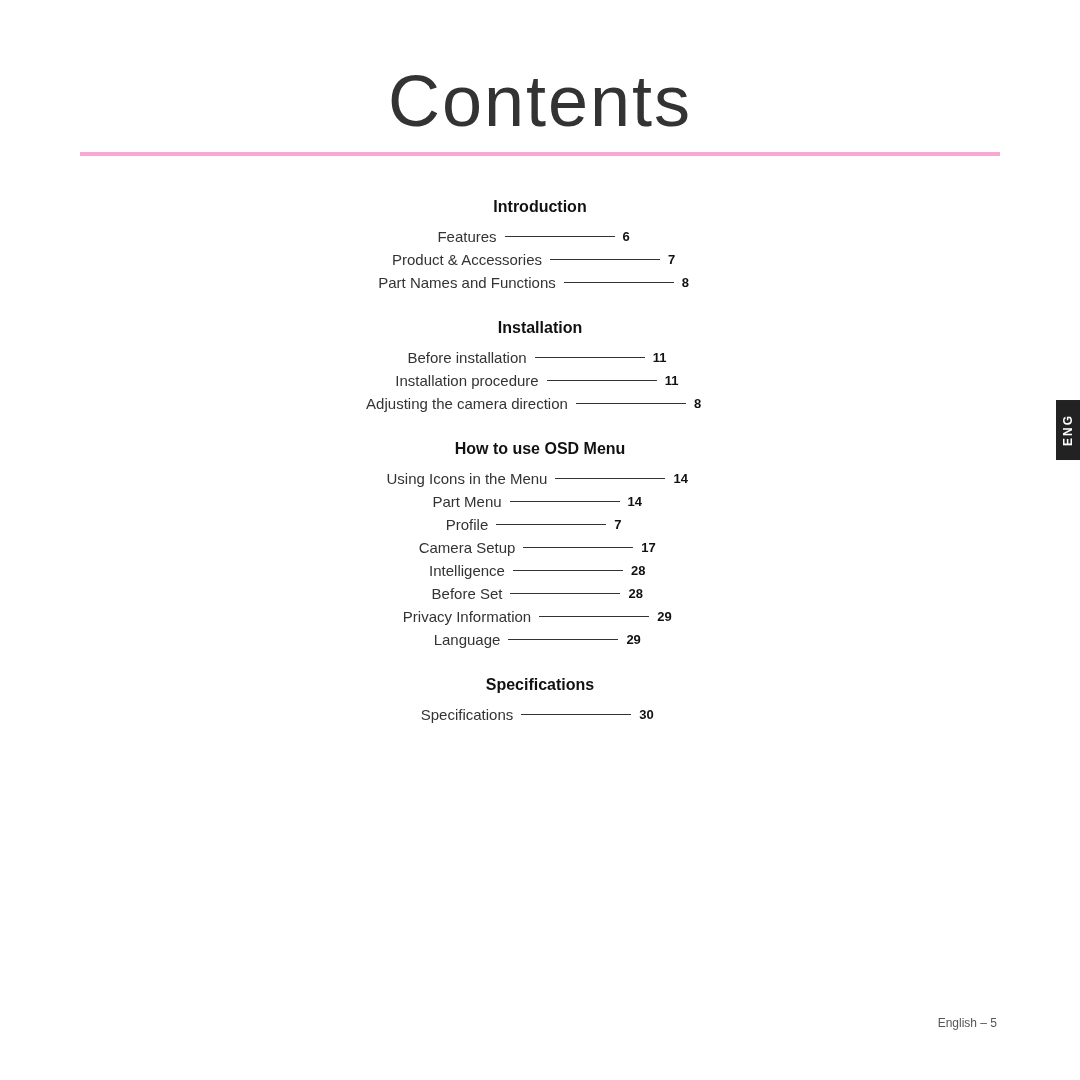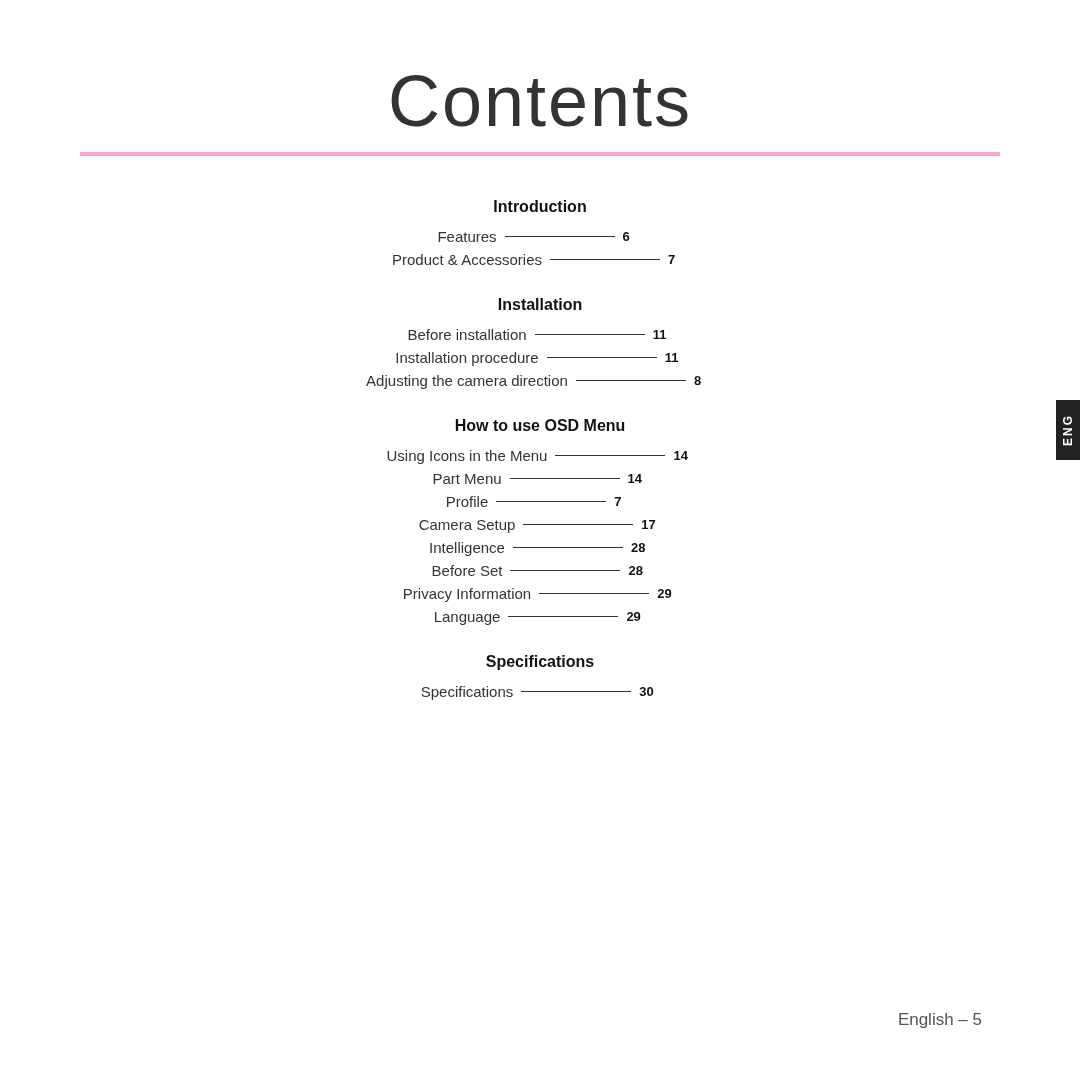--- a/index.html
+++ b/index.html
@@ -104,22 +104,22 @@
       transform: rotate(180deg);
       font-size: 12px;
       font-weight: bold;
       letter-spacing: 2px;
     }
 
     
     .footer {
       position: absolute;
       bottom: 50px;
-      right: 98px;
-      font-size: 17px;
+      right: 83px;
+      font-size: 12px;
       color: #555555;
     }
 
     .section-group {
       margin-bottom: 10px;
     }
   </style>
 </head>
 <body>
 
@@ -136,20 +136,25 @@
         <div class="toc-entry">
           <span class="entry-text">Features</span>
           <span class="entry-dots"></span>
           <span class="entry-page">6</span>
         </div>
         <div class="toc-entry">
           <span class="entry-text">Product &amp; Accessories</span>
           <span class="entry-dots"></span>
           <span class="entry-page">7</span>
         </div>
+        <div class="toc-entry">
+          <span class="entry-text">Part Names and Functions</span>
+          <span class="entry-dots"></span>
+          <span class="entry-page">8</span>
+        </div>
       </div>
       <div class="section-group">
         <div class="section-heading">Installation</div>
         <div class="toc-entry">
           <span class="entry-text">Before installation</span>
           <span class="entry-dots"></span>
           <span class="entry-page">11</span>
         </div>
         <div class="toc-entry">
           <span class="entry-text">Installation procedure</span>

